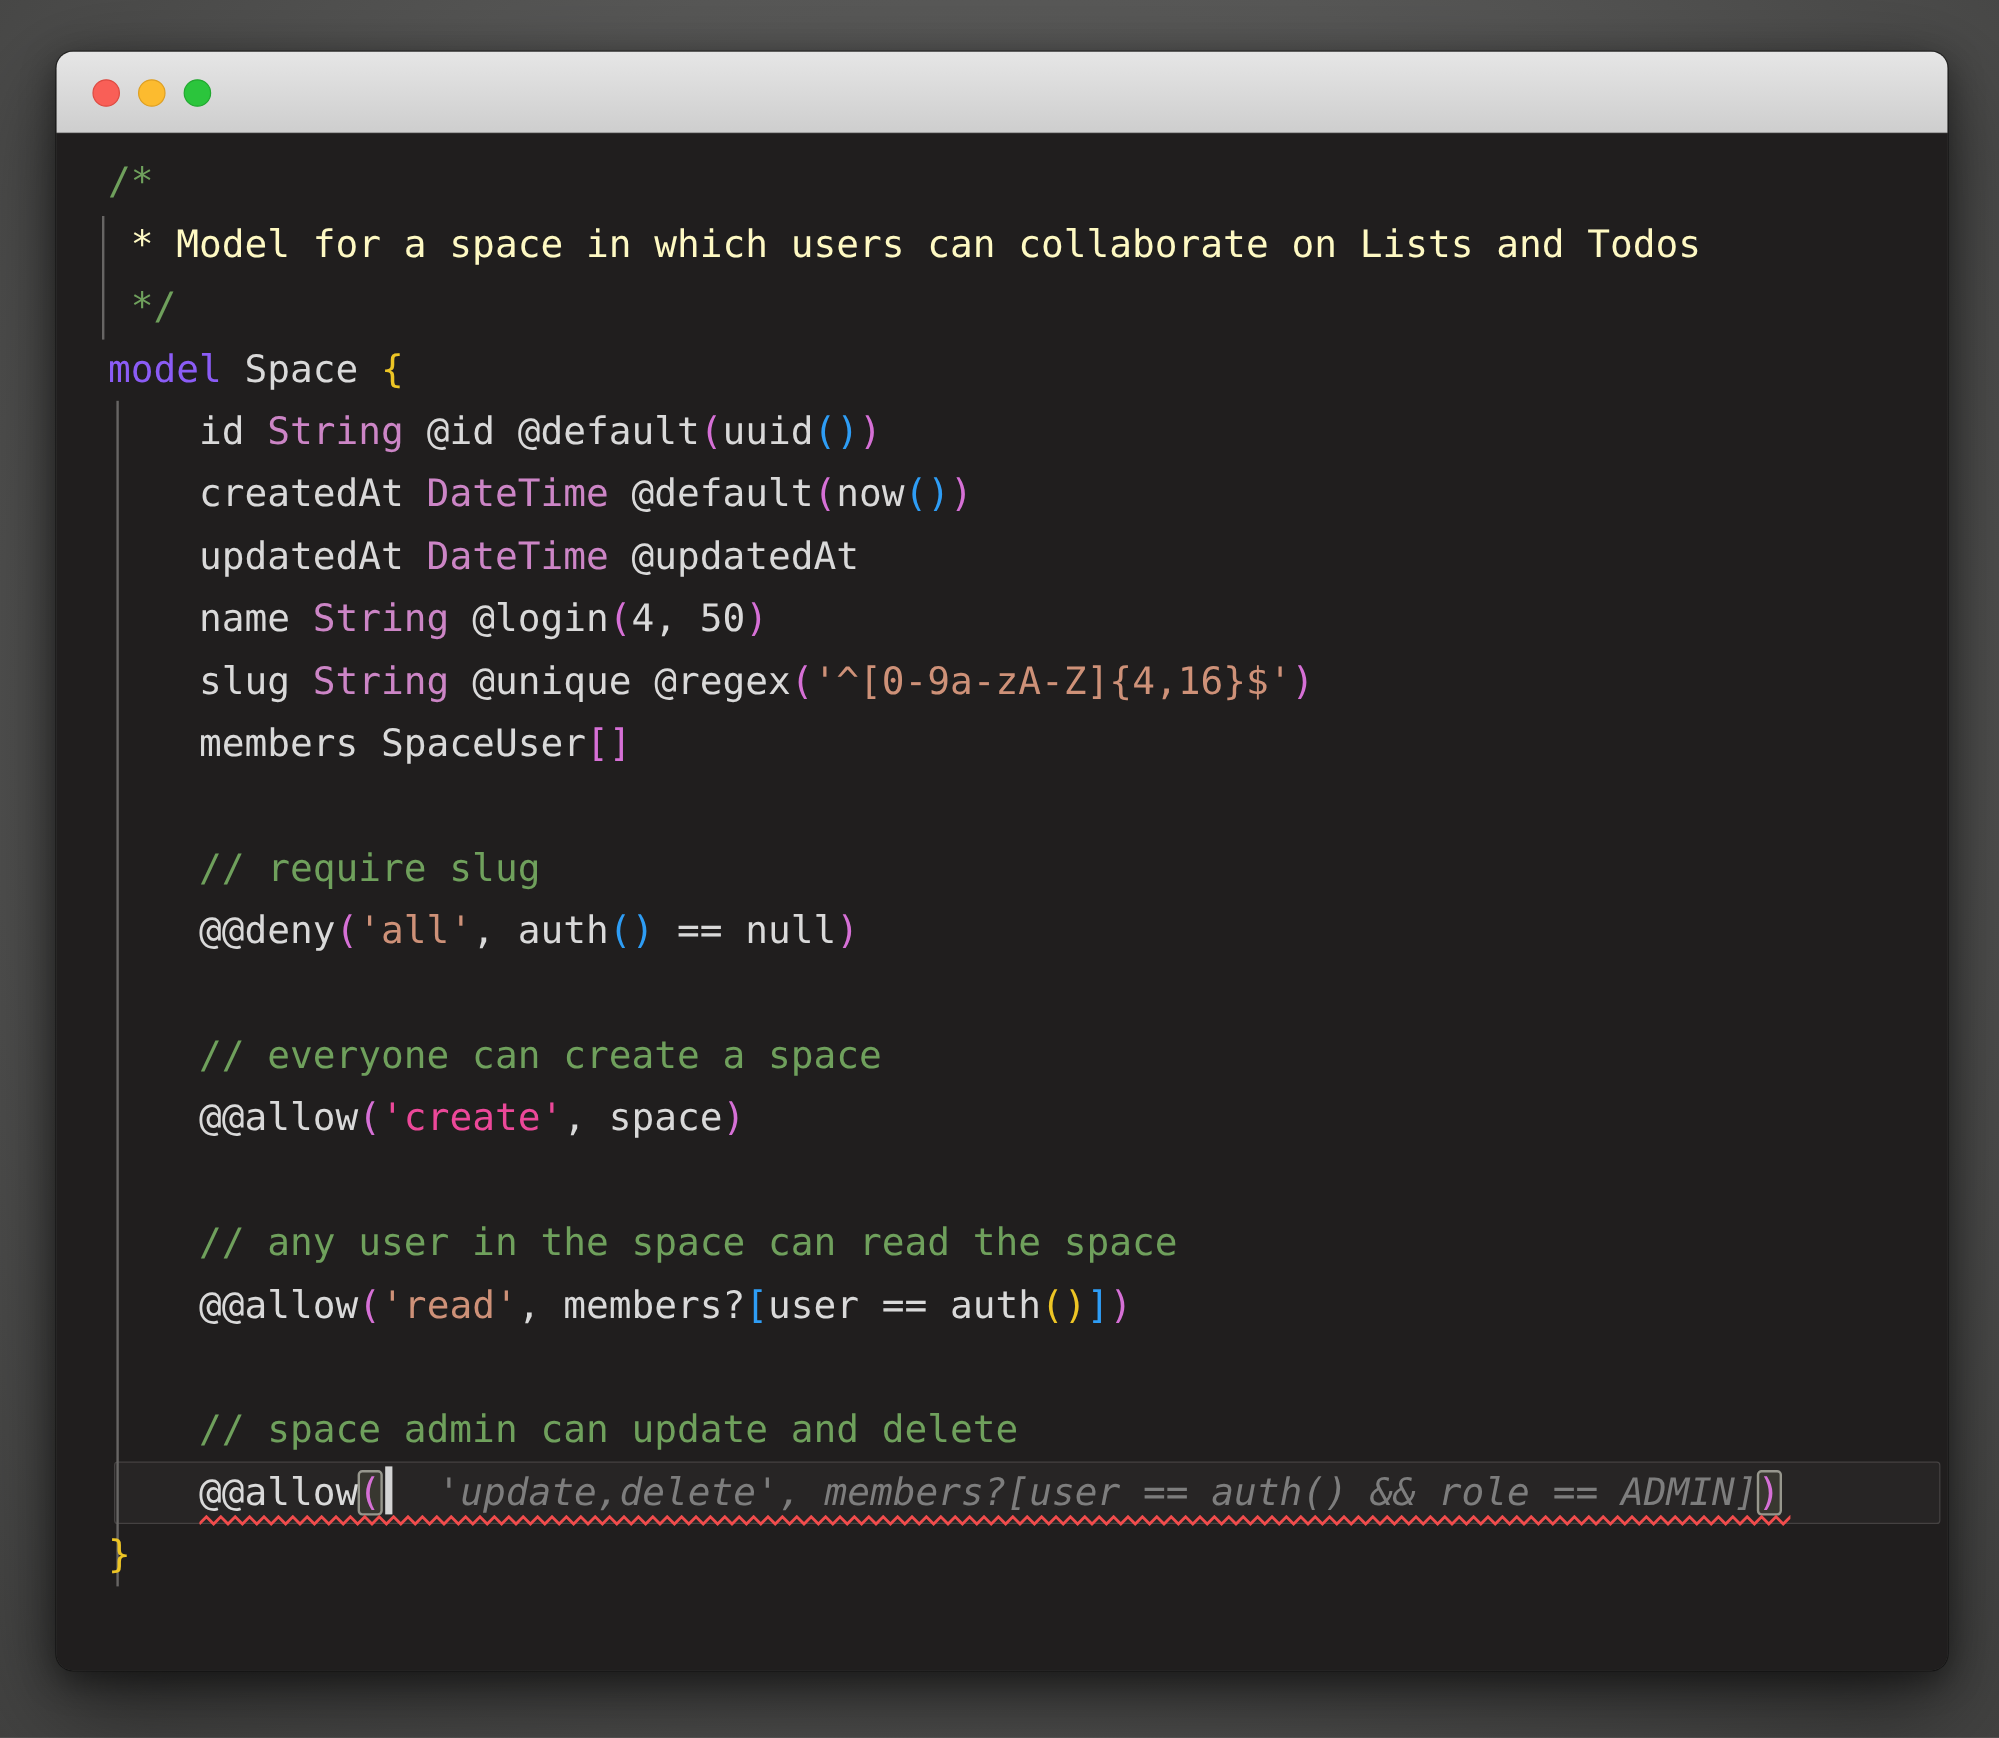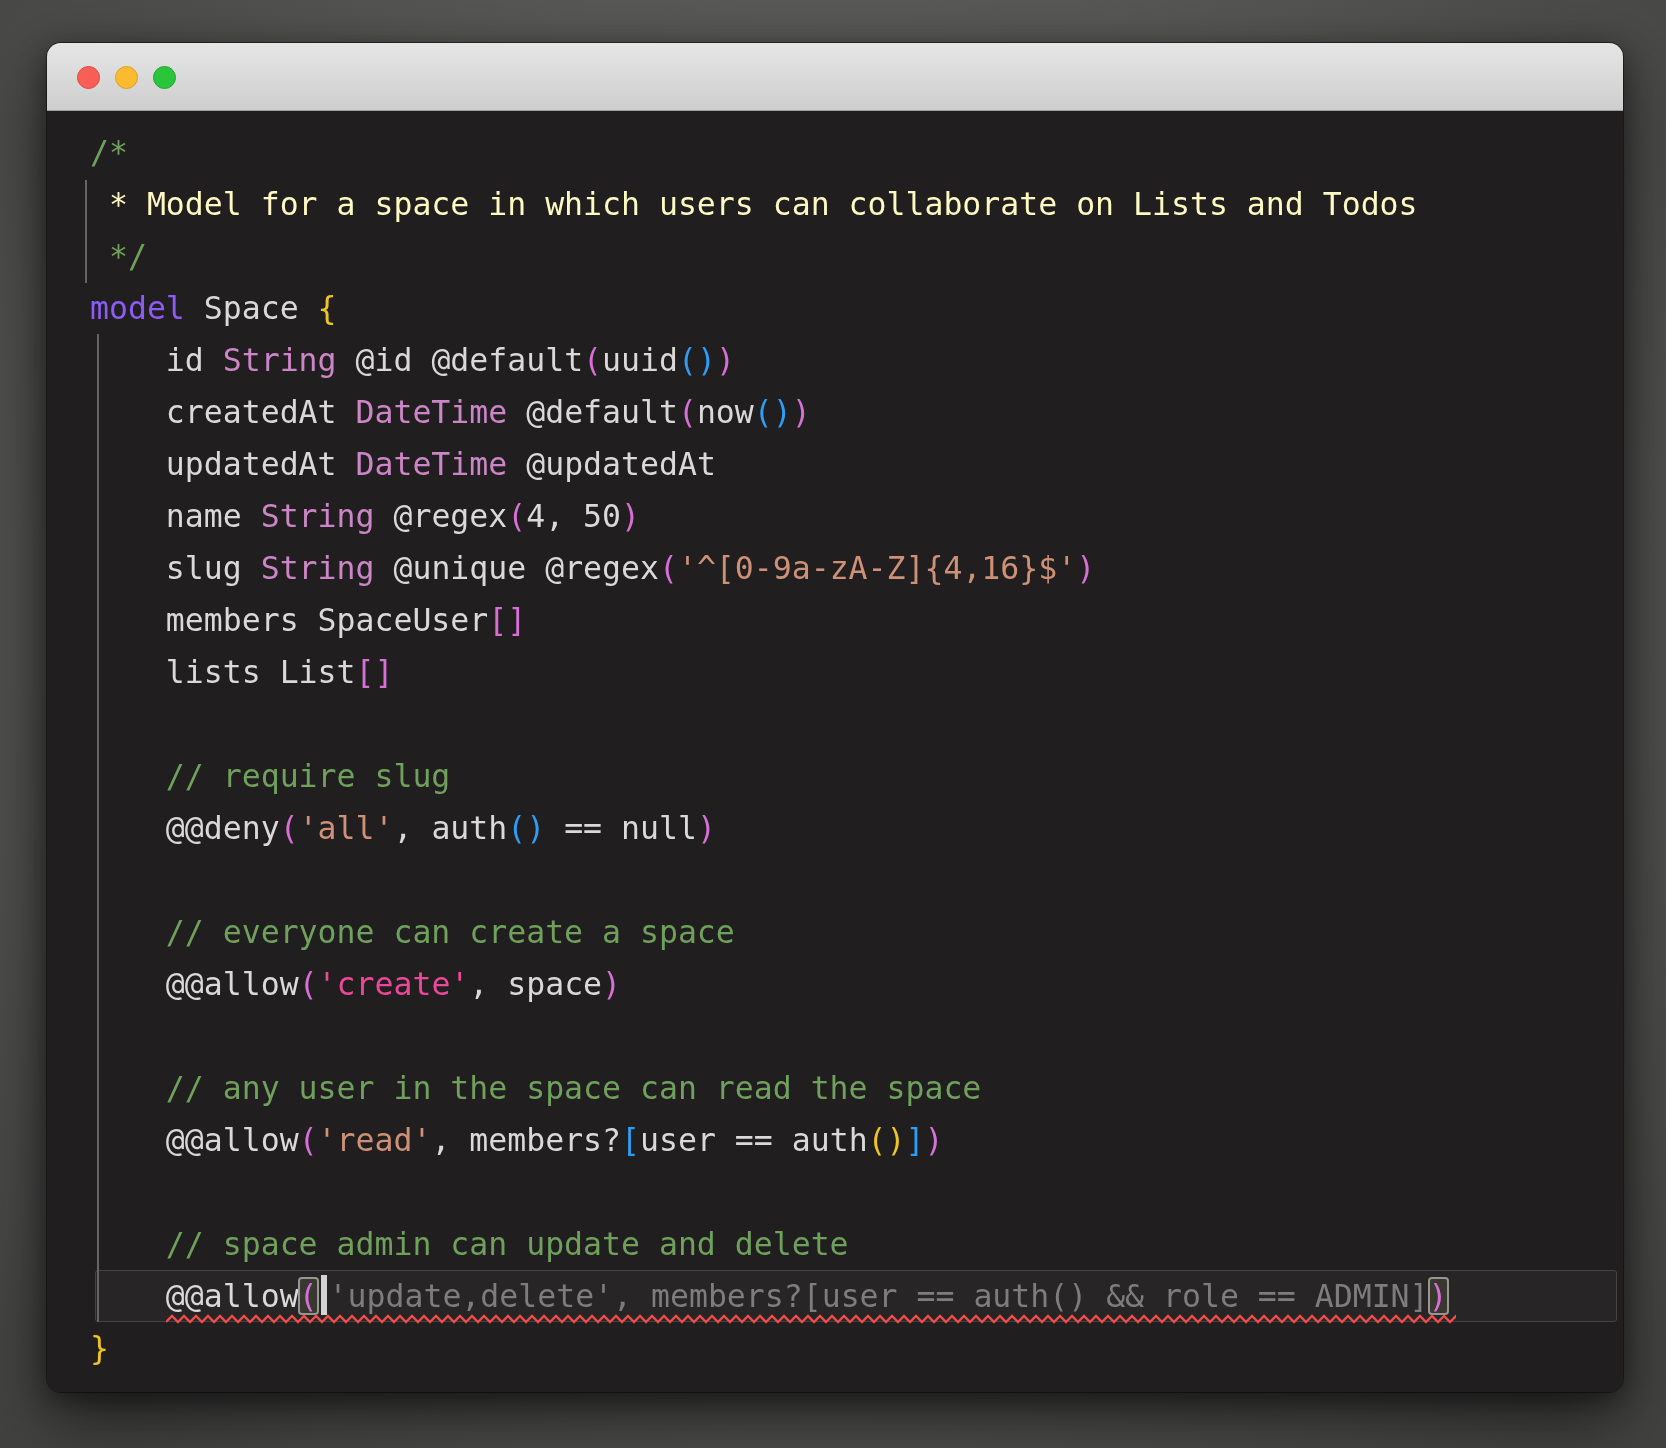--- a/index.html
+++ b/index.html
@@ -14,21 +14,21 @@
   .light{width:23px;height:23px;border-radius:50%;box-sizing:border-box;}
   .light.red{background:#f95f57;border:1px solid #dd4a41;}
   .light.yellow{background:#fcbb2f;border:1px solid #de9f22;}
   .light.green{background:#2bc53c;border:1px solid #21a82f;}
   .code{position:absolute;left:0;top:68px;right:0;bottom:0;background:#201e1e;
     border-radius:0 0 14px 14px;padding:15px 0 0 43px;box-sizing:border-box;
     font-size:31.5px;line-height:52px;color:#d9d9d9;overflow:hidden;}
   .guide{position:absolute;background:#676564;width:2px;}
   .line{position:relative;height:52px;white-space:pre;}
   .line-content{position:relative;z-index:1;display:inline-block;white-space:pre;}
-  .ghost{}
+  .ghost{font-style:italic;margin-left:36px;}
   .bracket-box{outline:2px solid #97978d;outline-offset:-1px;border-radius:3px;
     background:rgba(160,170,120,.14);}
   .caret{display:inline-block;width:6px;height:40px;background:#d4d4d4;
     vertical-align:middle;margin:0 2px 6px 3px;}
   .current-line{position:absolute;left:5px;right:6px;top:0;bottom:0;
     background:#272525;border:1px solid #454242;border-radius:3px;z-index:0;box-sizing:border-box;}
   .squiggle-clip{position:absolute;left:76px;right:-8px;bottom:-2px;height:10px;overflow:hidden;z-index:2;}
   .squiggle-clip svg{display:block;}
 </style>
 </head>
@@ -44,24 +44,23 @@
   </div>
   <div class="code">
     <div>
         <div class="line"><span class="line-content"><span style="color: rgb(111, 160, 92);">/*</span></span></div>
         <div class="line"><span class="line-content"><span style="color: #fef9c3; margin-top: 28px;"> * Model for a space in which users can collaborate on Lists and Todos</span></span></div>
         <div class="line"><span class="line-content"><span style="color: rgb(111, 160, 92);"> */</span></span></div>
         <div class="line"><span class="line-content"><span style="color: #8b5cf6;">model</span><span style="color: rgb(217, 217, 217);"> Space </span><span style="color: rgb(237, 197, 37);">{</span></span></div>
         <div class="line"><span class="line-content"><span style="color: rgb(217, 217, 217);">    id </span><span style="color: rgb(204, 133, 198);">String</span><span style="color: rgb(217, 217, 217);"> @id @default</span><span style="color: rgb(214, 112, 214);">(</span><span style="color: rgb(217, 217, 217);">uuid</span><span style="color: rgb(46, 157, 245);">()</span><span style="color: rgb(214, 112, 214);">)</span></span></div>
         <div class="line"><span class="line-content"><span style="color: rgb(217, 217, 217);">    createdAt </span><span style="color: rgb(204, 133, 198);">DateTime</span><span style="color: rgb(217, 217, 217);"> @default</span><span style="color: rgb(214, 112, 214);">(</span><span style="color: rgb(217, 217, 217);">now</span><span style="color: rgb(46, 157, 245);">()</span><span style="color: rgb(214, 112, 214);">)</span></span></div>
         <div class="line"><span class="line-content"><span style="color: rgb(217, 217, 217);">    updatedAt </span><span style="color: rgb(204, 133, 198);">DateTime</span><span style="color: rgb(217, 217, 217);"> @updatedAt</span></span></div>
-        <div class="line"><span class="line-content"><span style="color: rgb(217, 217, 217);">    name </span><span style="color: rgb(204, 133, 198);">String</span><span style="color: rgb(217, 217, 217);"> @regex</span><span style="color: rgb(214, 112, 214);">(</span><span style="color: rgb(217, 217, 217);">4, 50</span><span style="color: rgb(214, 112, 214);">)</span></span></div>
+        <div class="line"><span class="line-content"><span style="color: rgb(217, 217, 217);">    name </span><span style="color: rgb(204, 133, 198);">String</span><span style="color: rgb(217, 217, 217);"> @login</span><span style="color: rgb(214, 112, 214);">(</span><span style="color: rgb(217, 217, 217);">4, 50</span><span style="color: rgb(214, 112, 214);">)</span></span></div>
         <div class="line"><span class="line-content"><span style="color: rgb(217, 217, 217);">    slug </span><span style="color: rgb(204, 133, 198);">String</span><span style="color: rgb(217, 217, 217);"> @unique @regex</span><span style="color: rgb(214, 112, 214);">(</span><span style="color: rgb(206, 145, 120);">'^[0-9a-zA-Z]{4,16}$'</span><span style="color: rgb(214, 112, 214);">)</span></span></div>
         <div class="line"><span class="line-content"><span style="color: rgb(217, 217, 217);">    members SpaceUser</span><span style="color: rgb(214, 112, 214);">[]</span></span></div>
-        <div class="line"><span class="line-content"><span style="color: rgb(217, 217, 217);">    lists List</span><span style="color: rgb(214, 112, 214);">[]</span></span></div>
         <div class="line"><span class="line-content"></span></div>
         <div class="line"><span class="line-content"><span style="color: rgb(111, 160, 92);">    // require slug</span></span></div>
         <div class="line"><span class="line-content"><span style="color: rgb(217, 217, 217);">    @@deny</span><span style="color: rgb(214, 112, 214);">(</span><span style="color: rgb(206, 145, 120);">'all'</span><span style="color: rgb(217, 217, 217);">, auth</span><span style="color: rgb(46, 157, 245);">()</span><span style="color: rgb(217, 217, 217);"> == null</span><span style="color: rgb(214, 112, 214);">)</span></span></div>
         <div class="line"><span class="line-content"></span></div>
         <div class="line"><span class="line-content"><span style="color: rgb(111, 160, 92);">    // everyone can create a space</span></span></div>
         <div class="line"><span class="line-content"><span style="color: rgb(217, 217, 217);">    @@allow</span><span style="color: rgb(214, 112, 214);">(</span><span style="color: #ec4899;">'create'</span><span style="color: rgb(217, 217, 217);">, space</span><span style="color: rgb(214, 112, 214);">)</span></span></div>
         <div class="line"><span class="line-content"></span></div>
         <div class="line"><span class="line-content"><span style="color: rgb(111, 160, 92);">    // any user in the space can read the space</span></span></div>
         <div class="line"><span class="line-content"><span style="color: rgb(217, 217, 217);">    @@allow</span><span style="color: rgb(214, 112, 214);">(</span><span style="color: rgb(206, 145, 120);">'read'</span><span style="color: rgb(217, 217, 217);">, members?</span><span style="color: rgb(46, 157, 245);">[</span><span style="color: rgb(217, 217, 217);">user == auth</span><span style="color: rgb(237, 197, 37);">()</span><span style="color: rgb(46, 157, 245);">]</span><span style="color: rgb(214, 112, 214);">)</span></span></div>
         <div class="line"><span class="line-content"></span></div>

